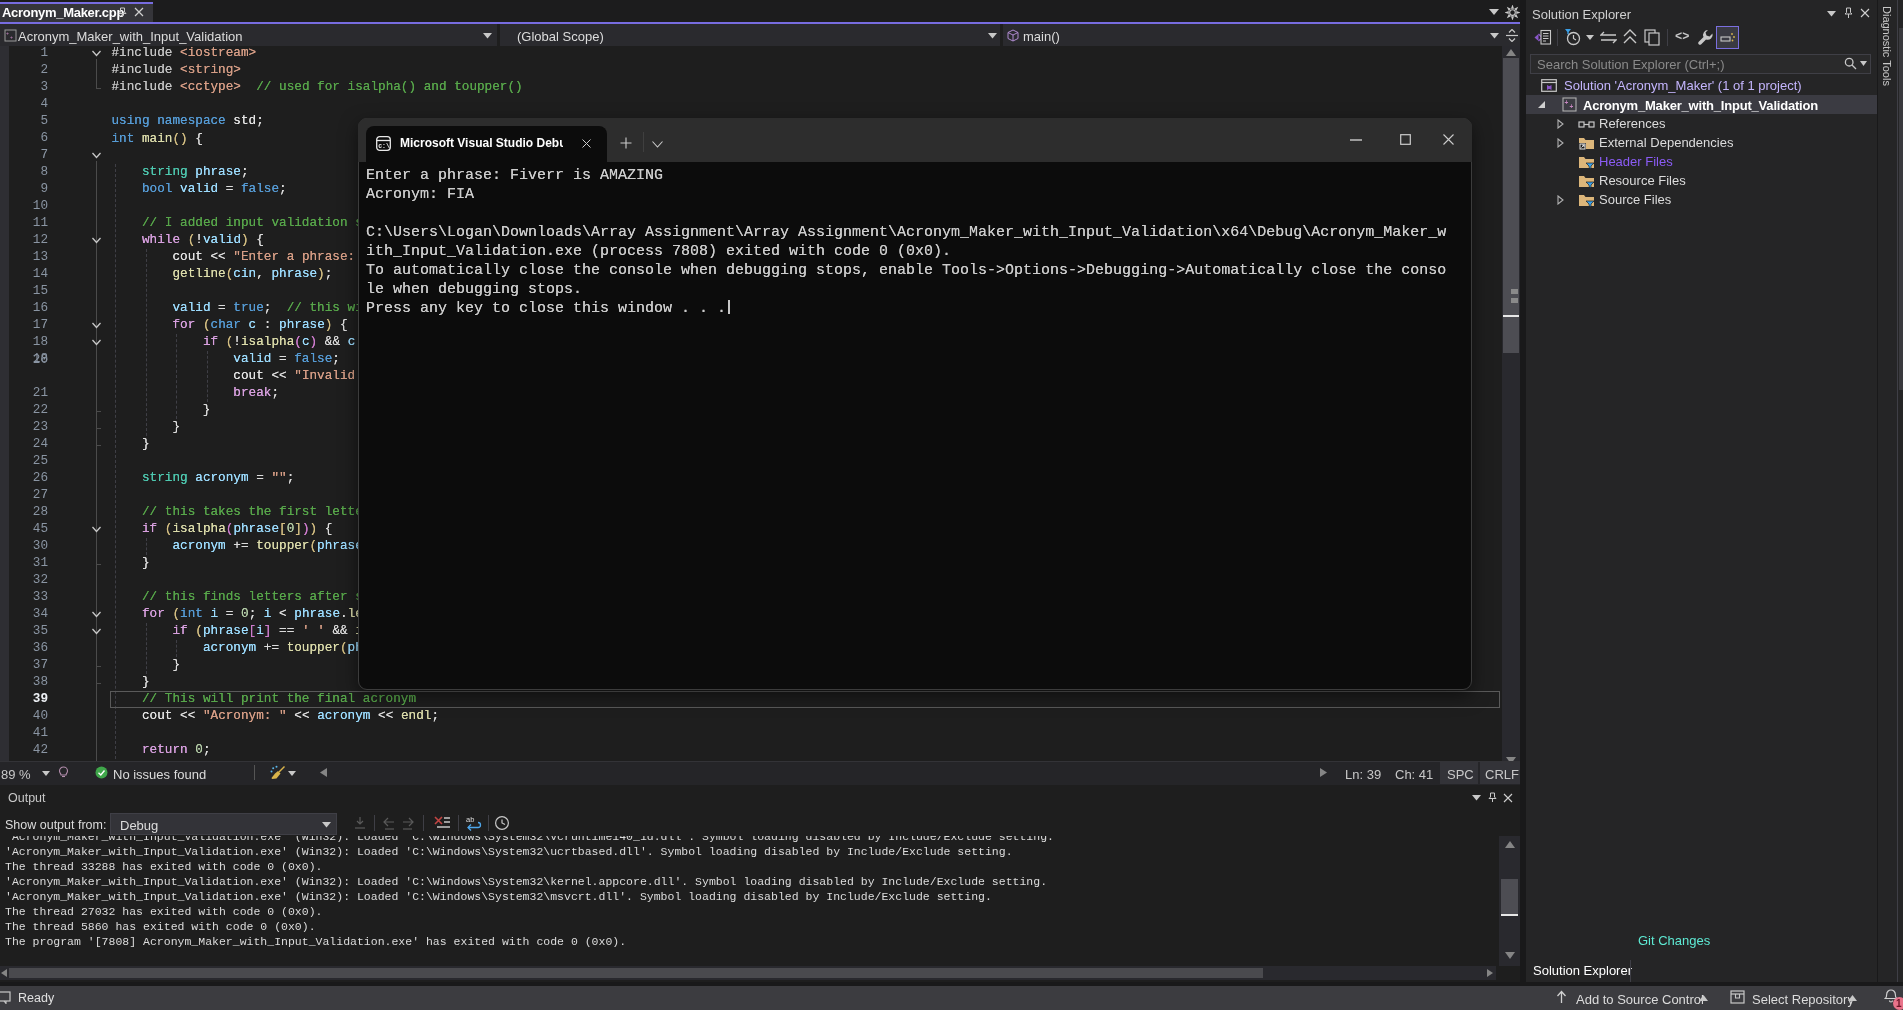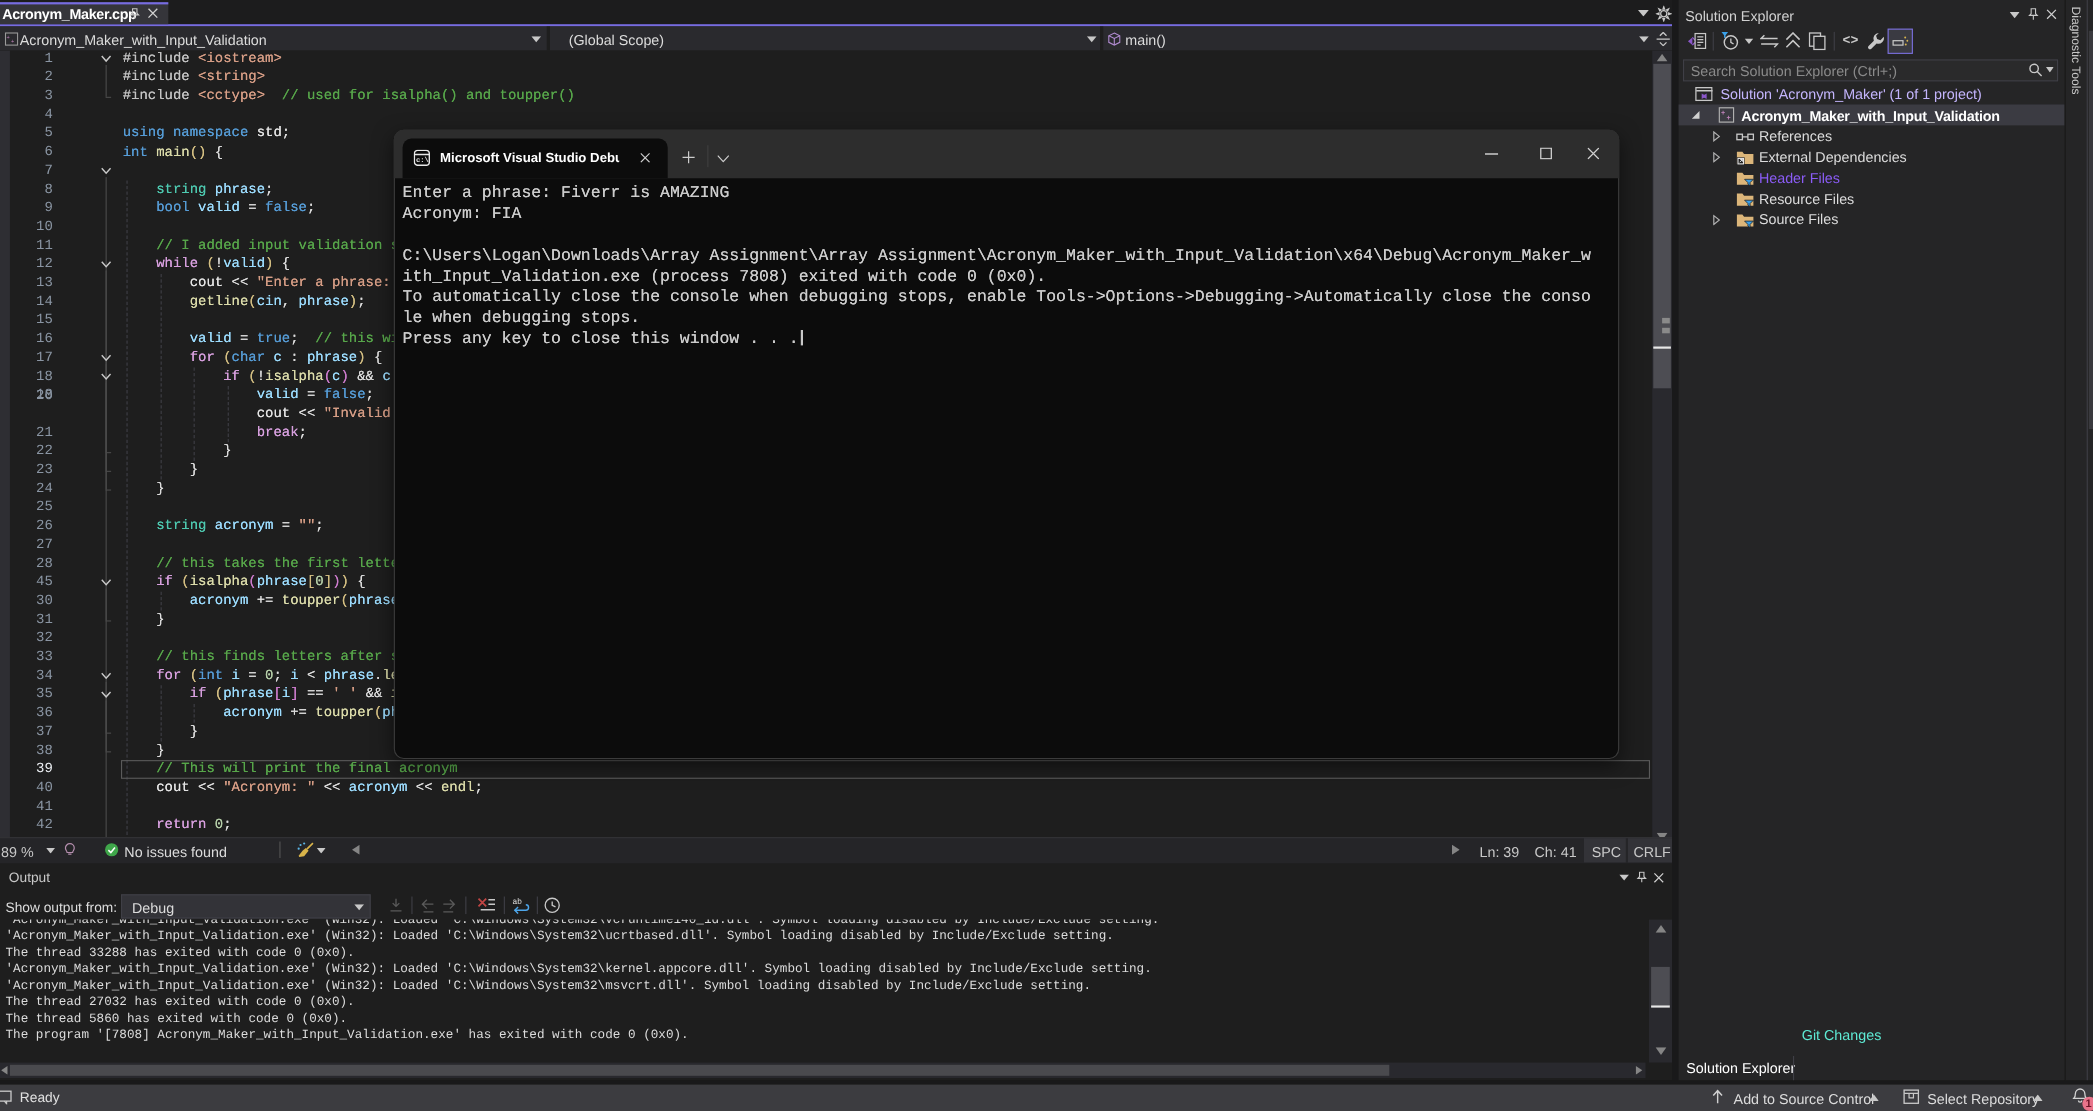--- a/index.html
+++ b/index.html
@@ -2,21 +2,21 @@
 <html><head><meta charset="utf-8"><style>
 *{margin:0;padding:0;box-sizing:border-box}
 html,body{width:1903px;height:1010px;overflow:hidden;background:#1e1e1e;font-family:"Liberation Sans",sans-serif}
 .abs{position:absolute}
 
 .pp{color:#c3c3c3} .s{color:#d69d85} .c{color:#57a64a} .k{color:#569cd6}
 .p{color:#d8a0df} .t{color:#4ec9b0} .v{color:#9cdcfe} .f{color:#dcdcaa}
 .n{color:#b5cea8} .w{color:#dcdcdc} .w2{color:#e4e4e4} .b1{color:#d3be82} .b2{color:#cd7ccd}
 .cl{position:absolute;left:111.5px;height:17px;line-height:17px;font:12.7px "Liberation Mono",monospace;white-space:pre;letter-spacing:0;text-shadow:0 0 0.5px currentColor}
 .lnum{position:absolute;left:0;width:48px;height:17px;line-height:17px;text-align:right;font:12.7px "Liberation Mono",monospace;color:#8a95a3}
-.lnum.cur{color:#eef1f5;font-weight:normal}
+.lnum.cur{color:#eef1f5;font-weight:bold}
 .ig{position:absolute;width:1px;border-left:1px dashed #3f3f46}
 .chev{position:absolute}
 .cur2{display:inline-block;width:2px;height:14px;background:#c8c8c8;vertical-align:-2px;margin-left:2px}
 
 .ui{font-size:13px;color:#cccccc}
 .sep-v{position:absolute;width:1px;background:#3f3f46}
 </style></head><body>
 
 
 <div class="abs" style="left:0;top:0;width:1520px;height:24px;background:#1c1c1d"></div>

